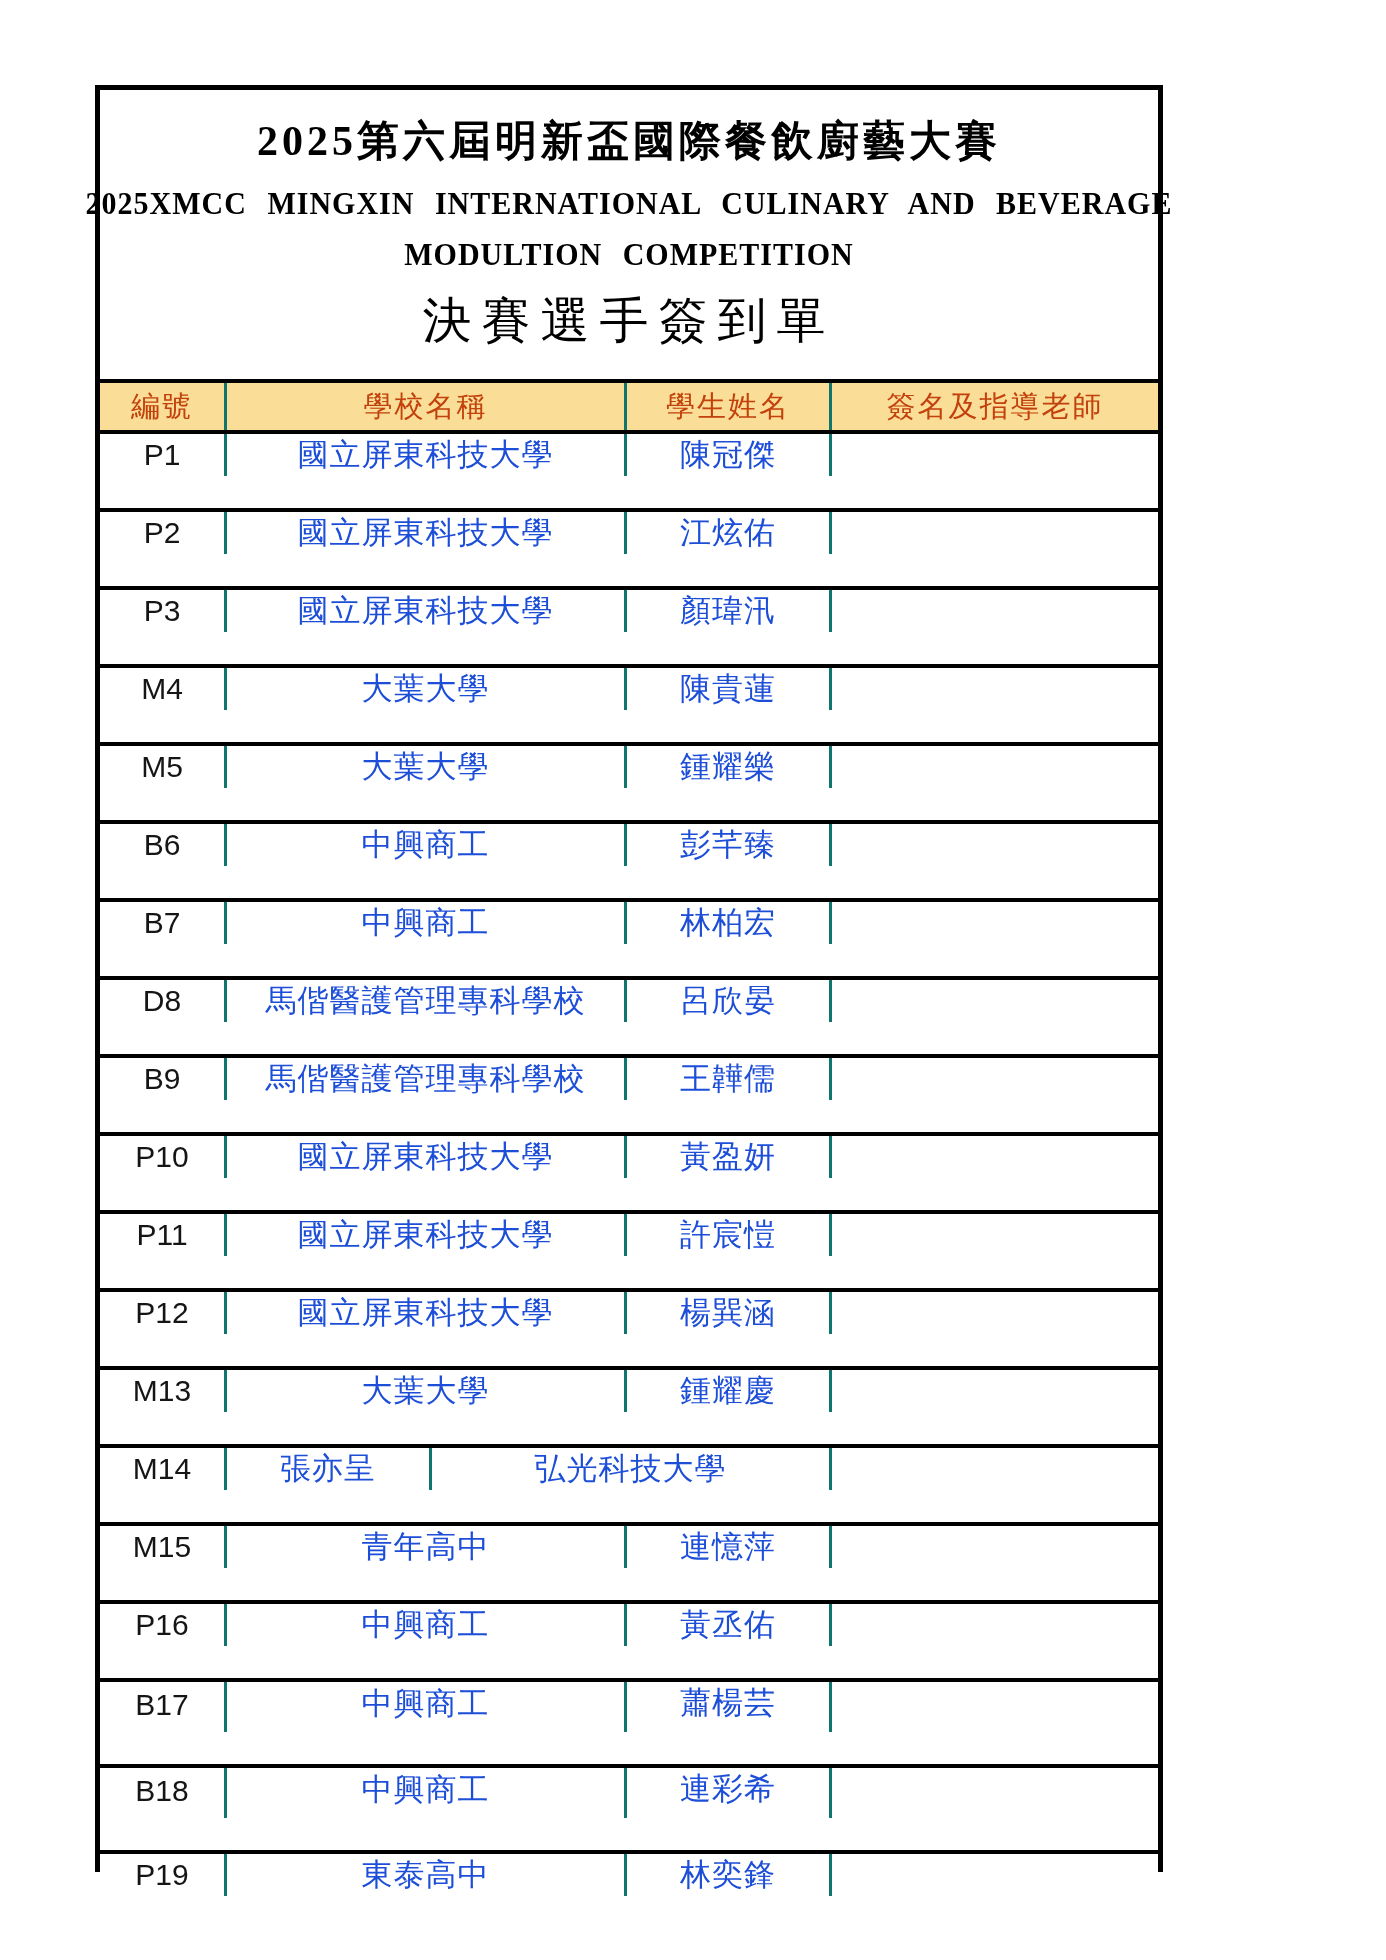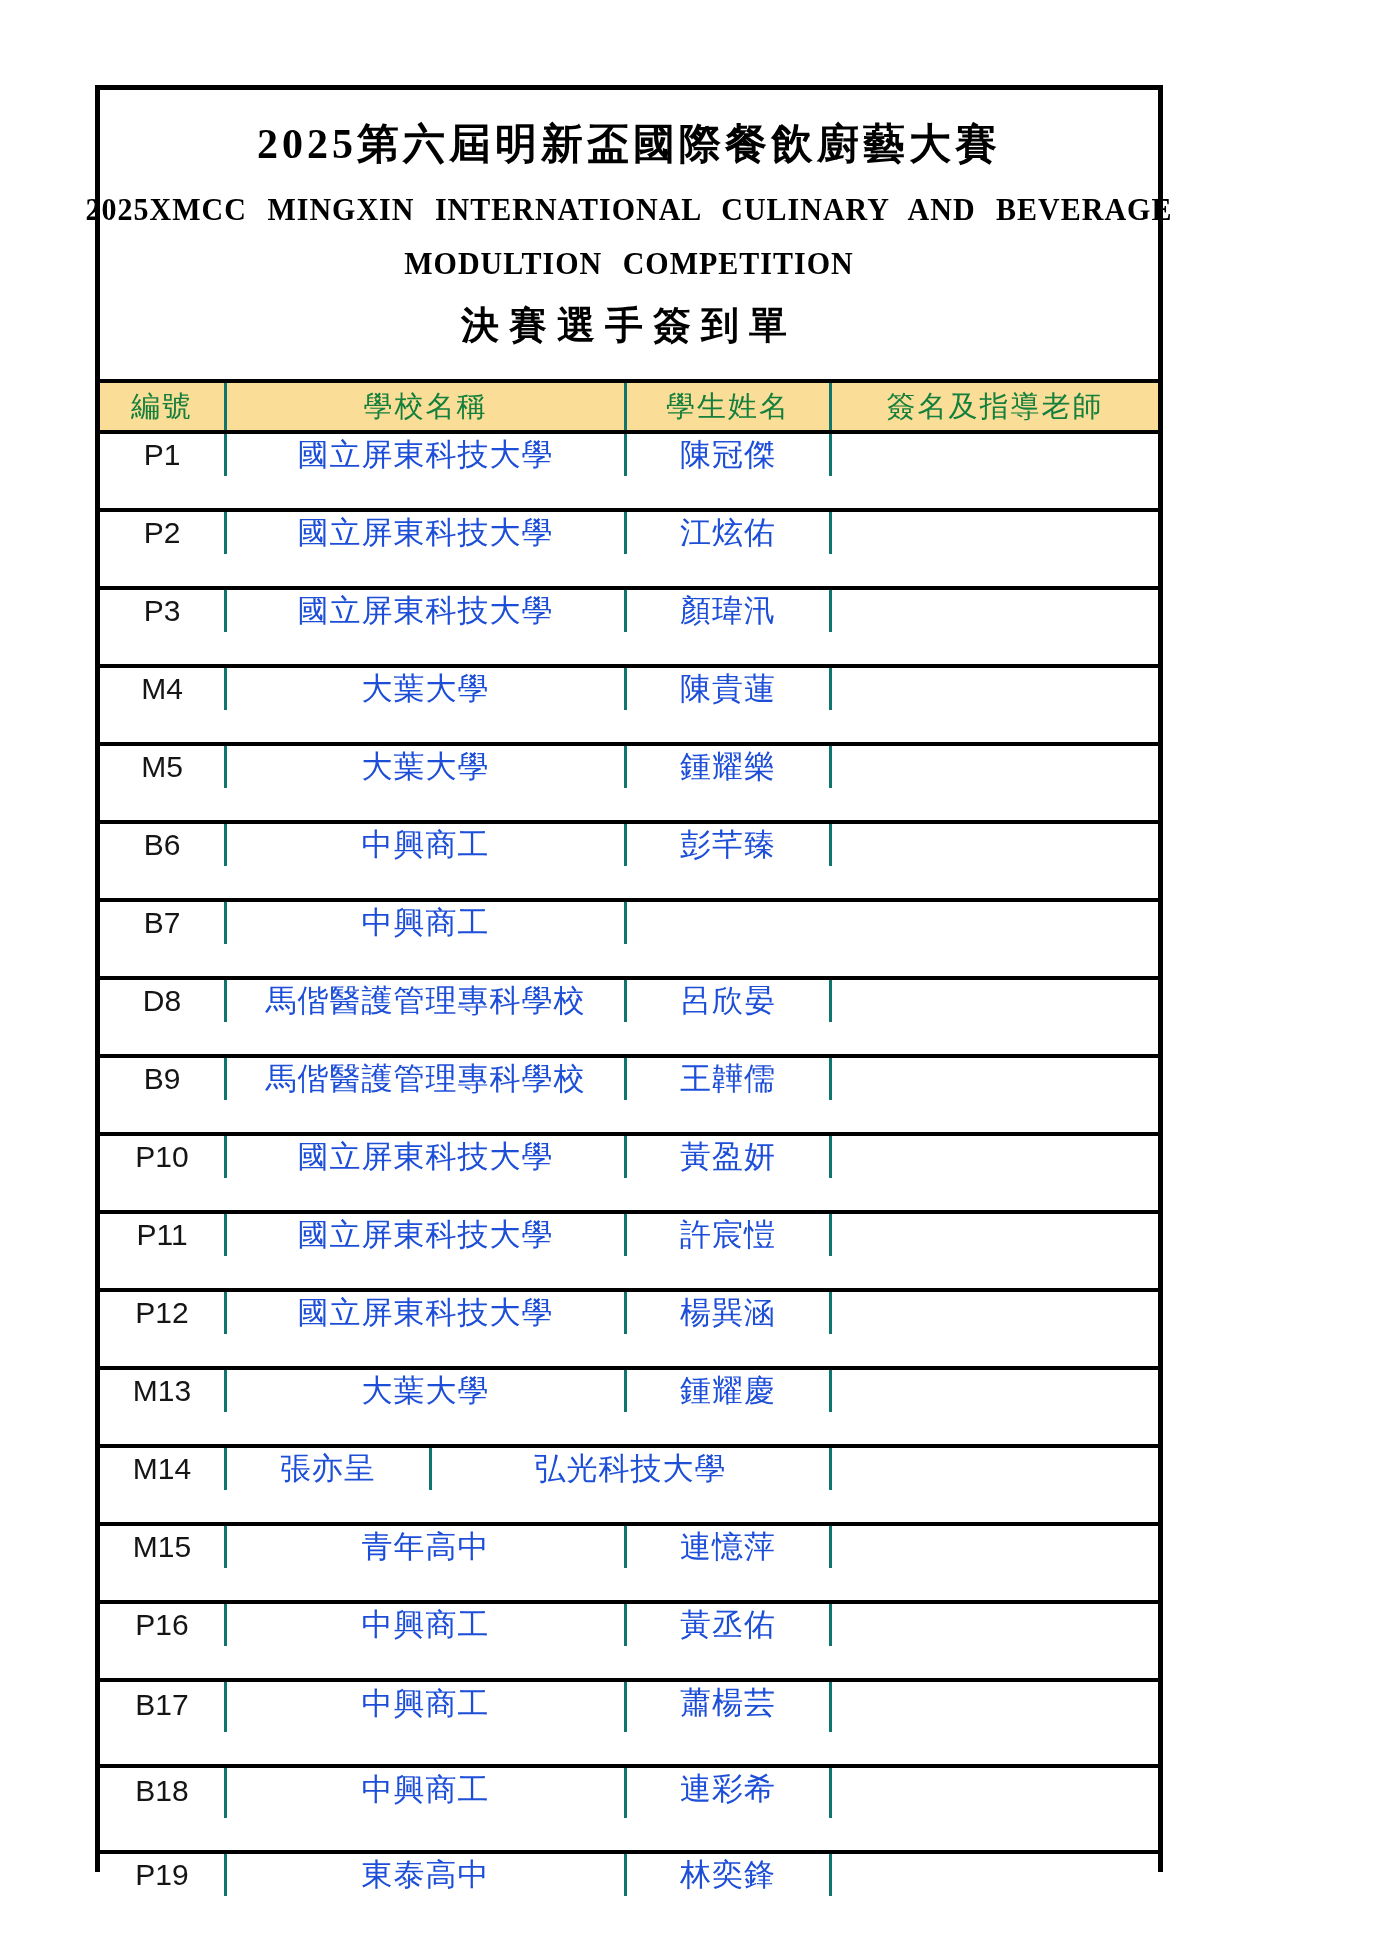--- a/index.html
+++ b/index.html
@@ -40,22 +40,22 @@
   }
   .title-en {
     font-size: 30px;
     font-weight: bold;
     letter-spacing: 1px;
     word-spacing: 12px;
     white-space: nowrap;
     transform: scaleY(1.08);
   }
   .title-sub {
-    font-size: 38px;
-    font-weight: bold;
+    font-size: 49px;
+    font-weight: normal;
     letter-spacing: 10px;
     white-space: nowrap;
   }
 
   
   .header-row {
     flex: 0 0 55px;
     display: flex;
     background: #FADD96;
     border-top: 4px solid #000;
@@ -81,21 +81,21 @@
   }
   .cell + .cell { border-left: 3px solid #0f766e; }
   .c1 { flex: 0 0 124px; }
   .c2 { flex: 0 0 400px; }
   .c3 { flex: 0 0 205px; }
   .c4 { flex: 1 1 auto; }
 
   .header-row .cell {
     font-size: 29px;
     letter-spacing: 2px;
-    color: #15803d;
+    color: #c2410c;
   }
 
   .code-cell {
     font-family: "Liberation Sans", "DejaVu Sans", sans-serif;
     font-size: 30px;
     color: #151515;
   }
   .cn-cell {
     font-size: 31px;
     color: #1d4ed8;
@@ -166,20 +166,21 @@
   <div class="row">
     <div class="cell c1 code-cell">B6</div>
     <div class="cell c2 cn-cell">中興商工</div>
     <div class="cell c3 cn-cell">彭芊臻</div>
     <div class="cell c4"></div>
   </div>
 
   <div class="row">
     <div class="cell c1 code-cell">B7</div>
     <div class="cell c2 cn-cell">中興商工</div>
+    <div class="cell c3 cn-cell">林柏宏</div>
     <div class="cell c4"></div>
   </div>
 
   <div class="row">
     <div class="cell c1 code-cell">D8</div>
     <div class="cell c2 cn-cell">馬偕醫護管理專科學校</div>
     <div class="cell c3 cn-cell">呂欣晏</div>
     <div class="cell c4"></div>
   </div>
 

